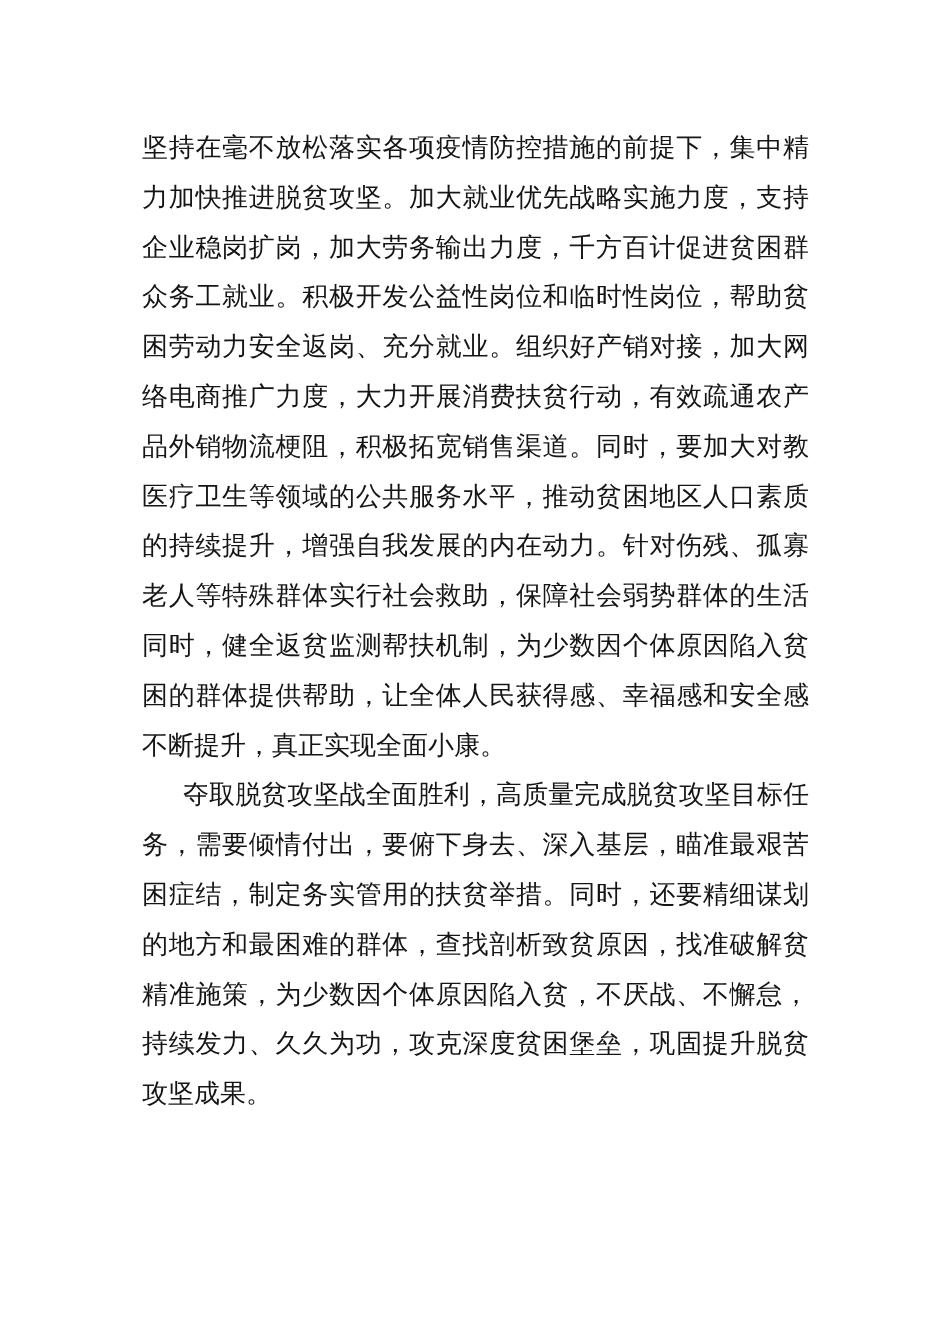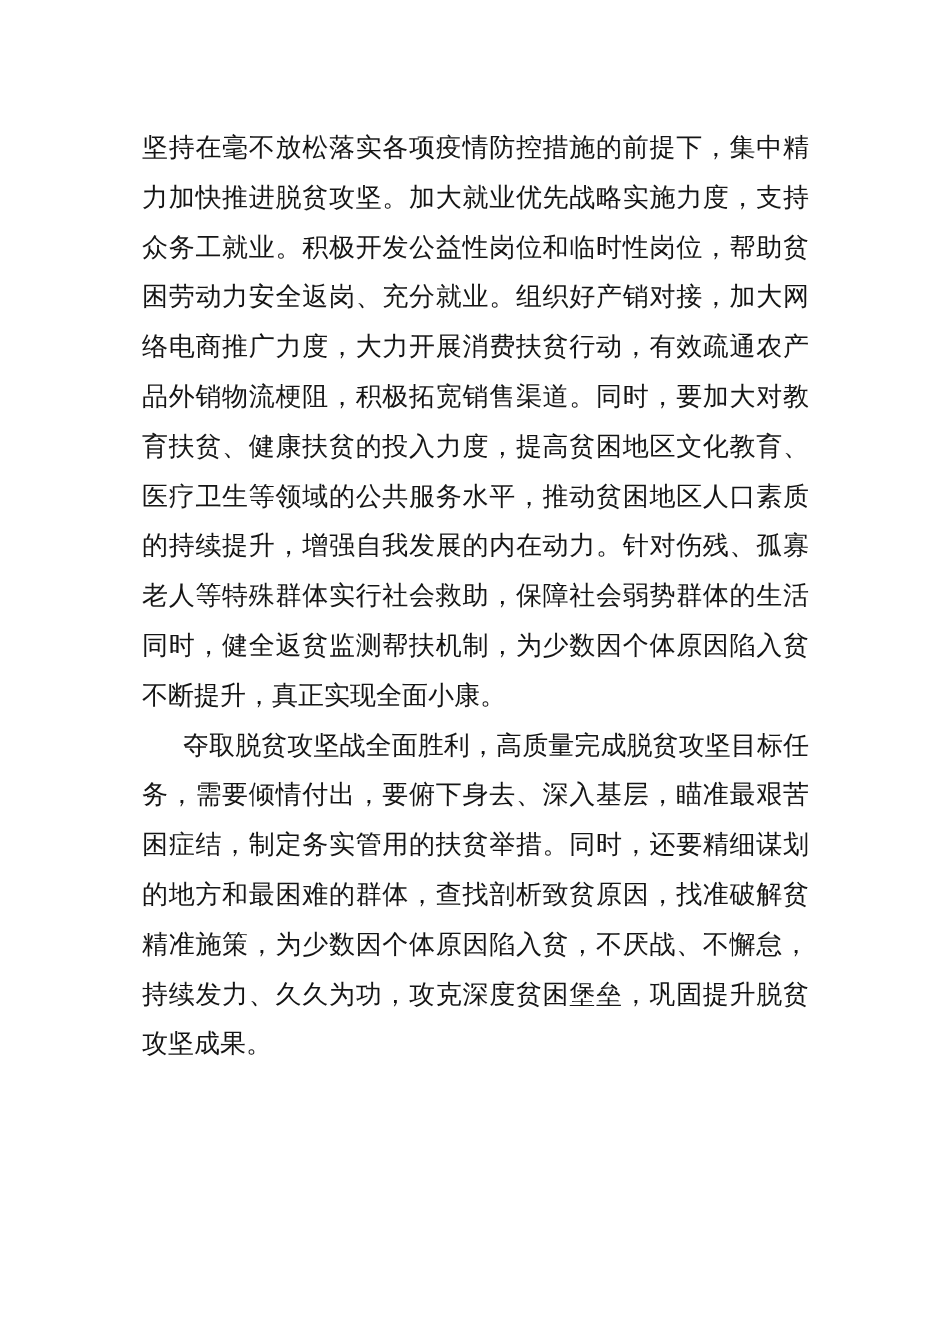--- a/index.html
+++ b/index.html
@@ -47,29 +47,30 @@
   }
 </style>
 </head>
 <body>
 
 <div class="page">
   <div class="text-block" id="text-block">
       <div class="paragraph">
         <div class="line">坚持在毫不放松落实各项疫情防控措施的前提下，集中精</div>
         <div class="line">力加快推进脱贫攻坚。加大就业优先战略实施力度，支持</div>
+        <div class="line">企业稳岗扩岗，加大劳务输出力度，千方百计促进贫困群</div>
         <div class="line">众务工就业。积极开发公益性岗位和临时性岗位，帮助贫</div>
         <div class="line">困劳动力安全返岗、充分就业。组织好产销对接，加大网</div>
         <div class="line">络电商推广力度，大力开展消费扶贫行动，有效疏通农产</div>
         <div class="line">品外销物流梗阻，积极拓宽销售渠道。同时，要加大对教</div>
-        <div class="line">育扶贫、健康扶贫的投入力度，提高贫困地区文化教育、</div>
         <div class="line">医疗卫生等领域的公共服务水平，推动贫困地区人口素质</div>
         <div class="line">的持续提升，增强自我发展的内在动力。针对伤残、孤寡</div>
         <div class="line">老人等特殊群体实行社会救助，保障社会弱势群体的生活</div>
         <div class="line">同时，健全返贫监测帮扶机制，为少数因个体原因陷入贫</div>
+        <div class="line">困的群体提供帮助，让全体人民获得感、幸福感和安全感</div>
         <div class="line last">不断提升，真正实现全面小康。</div>
       </div>
       <div class="paragraph">
         <div class="line indent">夺取脱贫攻坚战全面胜利，高质量完成脱贫攻坚目标任</div>
         <div class="line">务，需要倾情付出，要俯下身去、深入基层，瞄准最艰苦</div>
         <div class="line">困症结，制定务实管用的扶贫举措。同时，还要精细谋划</div>
         <div class="line">的地方和最困难的群体，查找剖析致贫原因，找准破解贫</div>
         <div class="line">精准施策，为少数因个体原因陷入贫，不厌战、不懈怠，</div>
         <div class="line">持续发力、久久为功，攻克深度贫困堡垒，巩固提升脱贫</div>
         <div class="line last">攻坚成果。</div>

